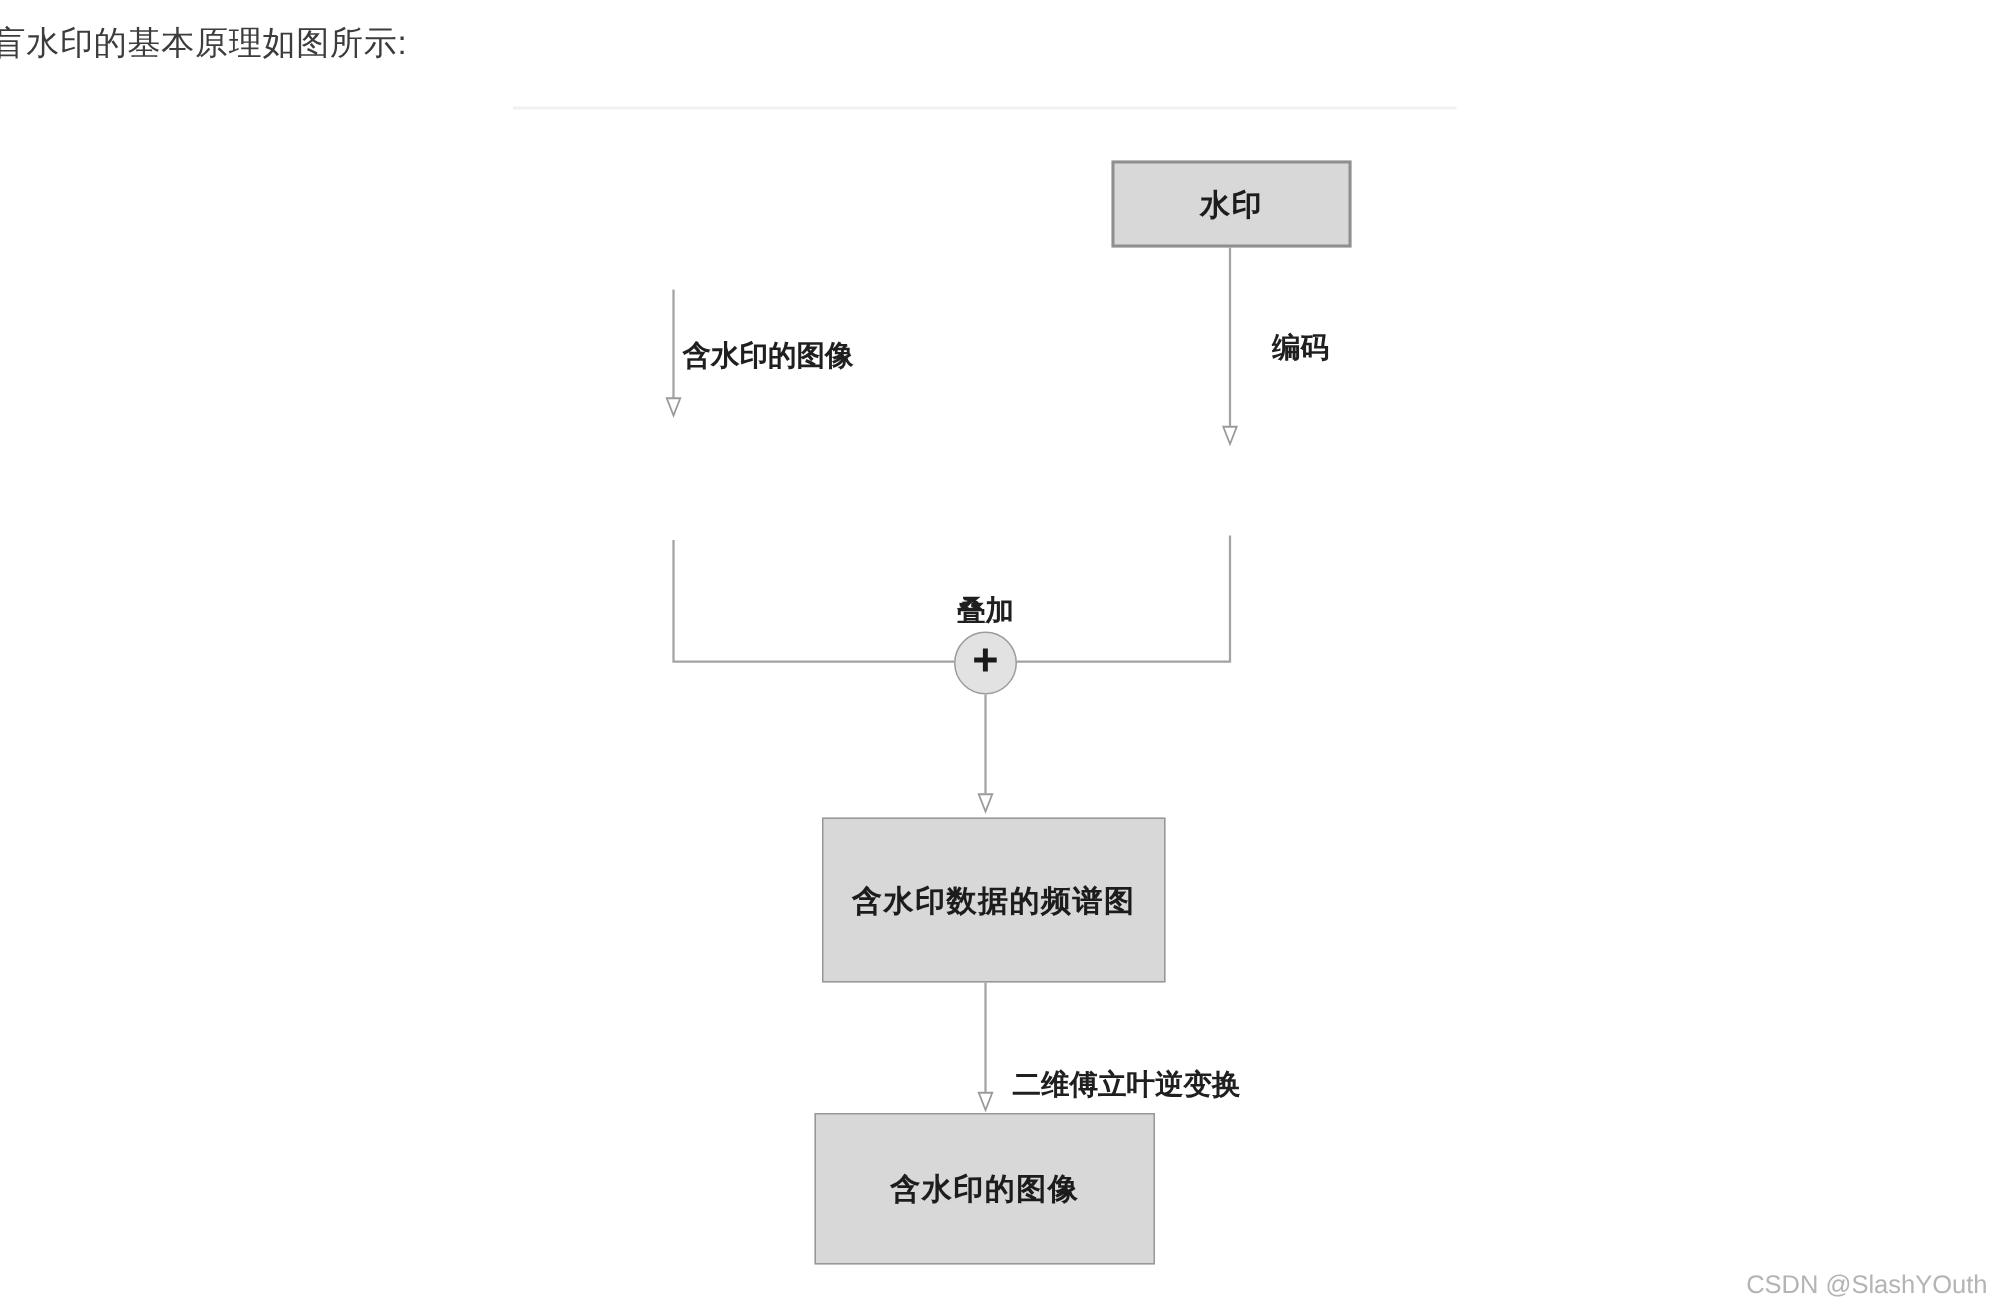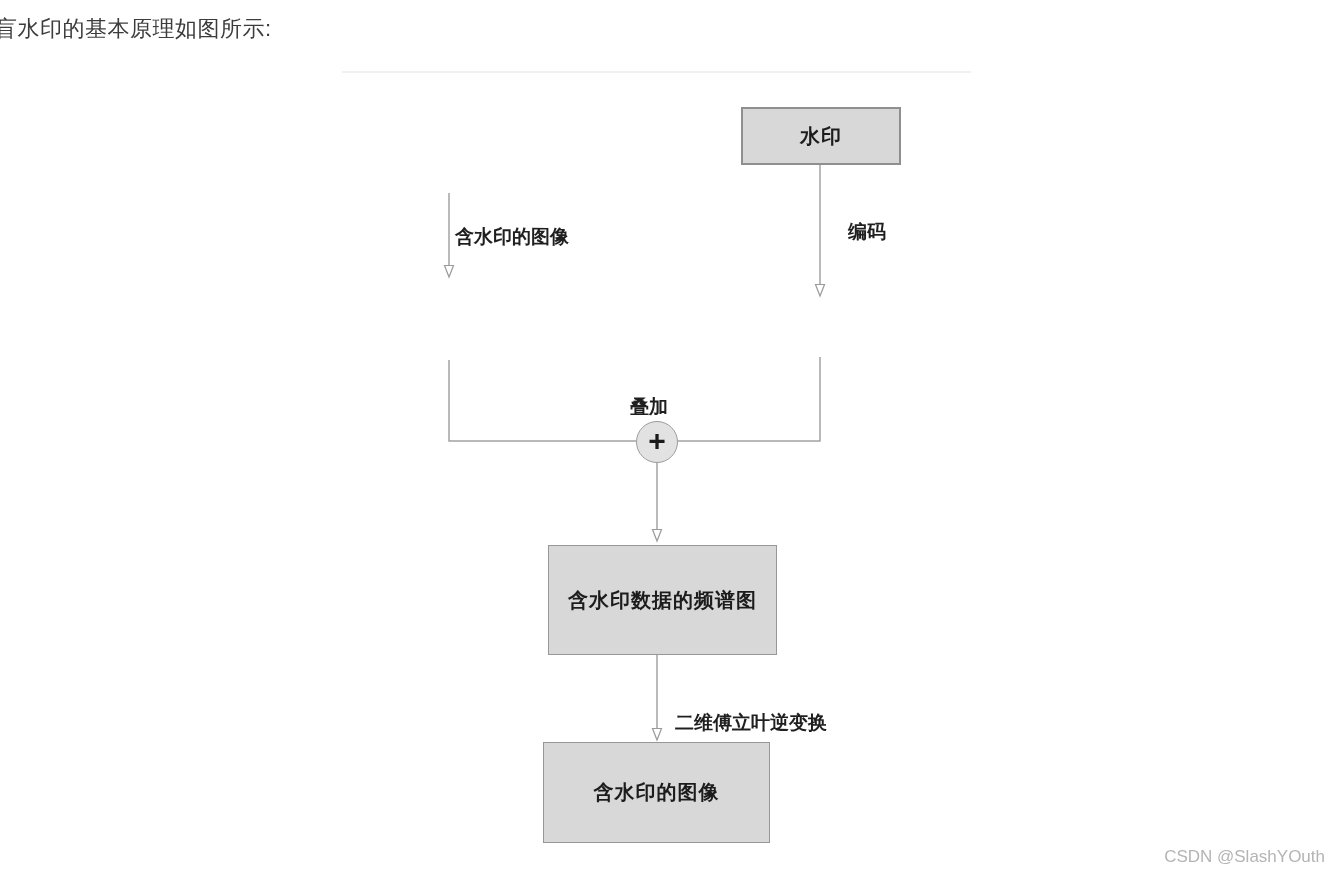--- a/index.html
+++ b/index.html
@@ -63,21 +63,21 @@
   .node-result    { left: 543px; top: 742px; width: 227px; height: 101px; }
   .edge-label {
     position: absolute;
     font-size: 19px;
     font-weight: 600;
     color: #1f1f1f;
     white-space: nowrap;
   }
   .label-fourier  { left: 455px; top: 224px; }
   .label-encode   { left: 825px; top: 219px; margin-left: 23px; }
-  .label-overlay  { left: 630px; top: 394px; width: 54px; }
+  .label-overlay  { left: 630px; top: 394px; width: 54px; text-align: center; }
   .label-inverse  { left: 675px; top: 686px; margin-top: 24px; }
   .plus-circle {
     position: absolute;
     left: 636px;
     top: 421px;
     width: 42px;
     height: 42px;
     border-radius: 50%;
     background: #e2e2e2;
     border: 1px solid #9c9c9c;

